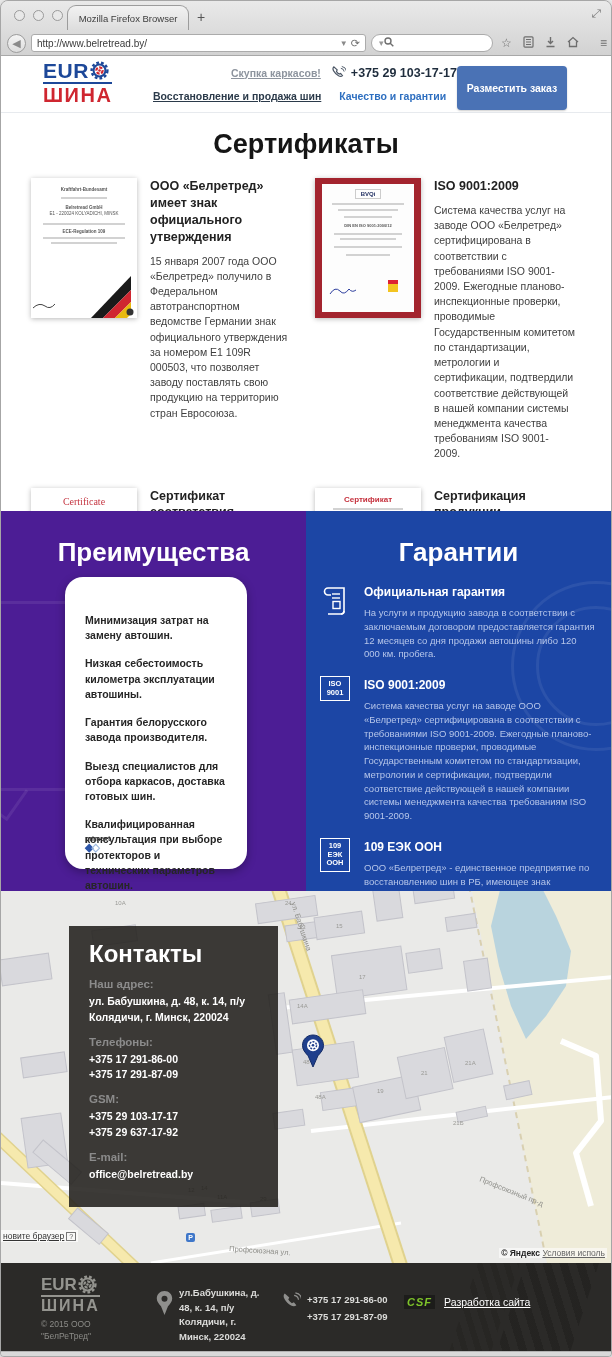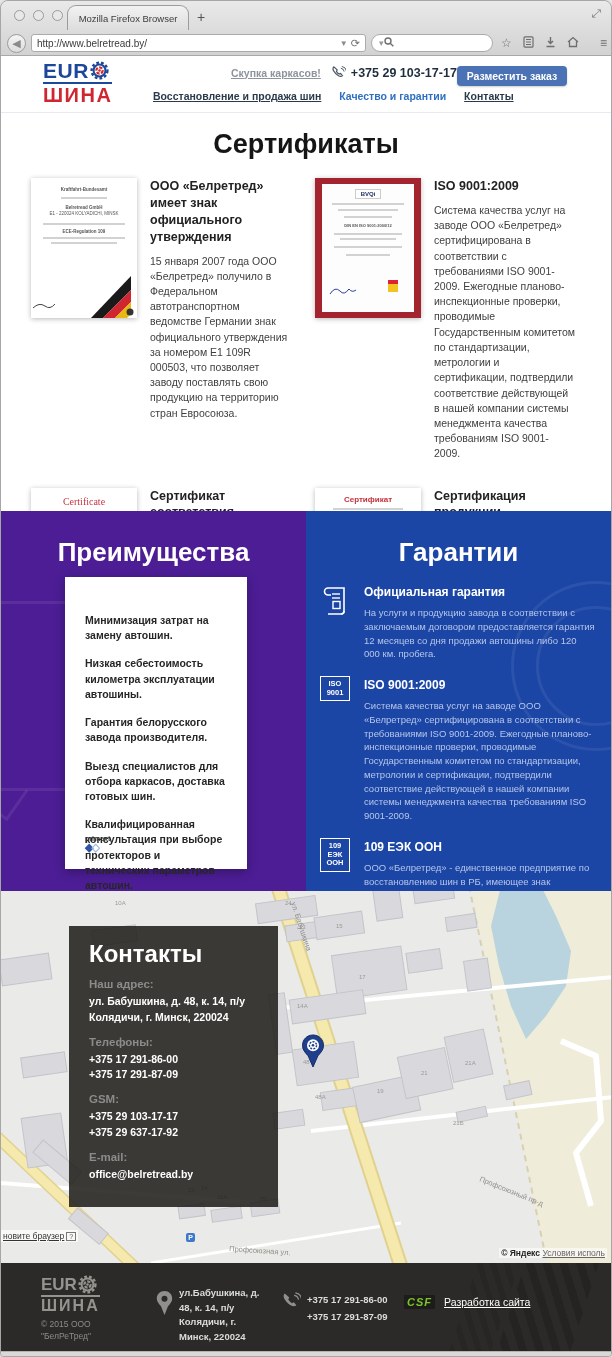--- a/index.html
+++ b/index.html
@@ -35,21 +35,21 @@
   .logo .l1{font-size:21px;font-weight:bold;color:#1d4899;letter-spacing:.5px;display:flex;align-items:center;
     border-bottom:2px solid #1d4899;padding-bottom:1px;}
   .logo .l2{font-size:20px;font-weight:bold;color:#cf2630;letter-spacing:1.5px;margin-top:1px;}
   .gear{width:19px;height:19px;margin-left:1px;}
   .hdr-top{position:absolute;left:230px;top:9px;display:flex;align-items:center;gap:10px;}
   .buyback{font-size:10.5px;color:#8d949e;text-decoration:underline;font-weight:bold;}
   .hphone{display:flex;align-items:center;gap:5px;font-size:12.5px;font-weight:bold;color:#1f2d3d;}
   .hdr-nav{position:absolute;left:152px;top:34px;display:flex;gap:18px;}
   .nav-link{font-size:10.5px;font-weight:bold;color:#2b3a4a;text-decoration:underline;}
   .nav-link.active{color:#2e6fc0;text-decoration:none;}
-  .cta{position:absolute;right:44px;top:10px;width:110px;height:20px;background:#4a72b5;border-radius:4px;color:#fff;
+  .cta{position:absolute;right:44px;top:10px;width:110px;height:44px;background:#4a72b5;border-radius:4px;color:#fff;
     font-size:10.5px;font-weight:bold;display:flex;align-items:center;justify-content:center;box-shadow:0 1px 2px rgba(0,0,0,.2);}
   
   .certs{padding-top:16px;height:398px;}
   .certs h1{margin:0 0 18px;text-align:center;font-size:27px;color:#151515;}
   .certs-grid{display:grid;grid-template-columns:260px 260px;column-gap:24px;row-gap:26px;padding:0 30px;}
   .cert{display:flex;gap:13px;}
   .cert-txt{flex:1;}
   .cert-txt h3{margin:0 0 8px;font-size:12.5px;color:#222;line-height:1.35;}
   .cert-txt p{margin:0;font-size:10.5px;color:#3f3f3f;line-height:1.45;}
   .thumb{flex:0 0 106px;height:140px;background:#fff;box-shadow:0 1px 5px rgba(0,0,0,.28);position:relative;overflow:hidden;}
@@ -72,21 +72,21 @@
   .bluewrap{display:flex;height:380px;}
   .adv{width:306px;background:#4c1d95;position:relative;overflow:hidden;}
   .gar{width:306px;background:#1c46a5;position:relative;overflow:hidden;color:#fff;}
   .adv h2,.gar h2{margin:26px 0 0;text-align:center;font-size:26px;color:#fff;}
   .bubble{position:absolute;left:-60px;top:90px;width:190px;height:190px;border:3px solid rgba(255,255,255,.08);border-radius:26px;}
   .bubble:after{content:"";position:absolute;left:40px;bottom:-26px;width:34px;height:34px;border-right:3px solid rgba(255,255,255,.08);
     border-bottom:3px solid rgba(255,255,255,.08);transform:rotate(35deg);}
   .ribbon{position:absolute;right:-70px;top:70px;width:170px;height:170px;border:3px solid rgba(255,255,255,.07);border-radius:50%;}
   .ribbon:after{content:"";position:absolute;inset:22px;border:3px solid rgba(255,255,255,.07);border-radius:50%;}
   .adv-card{position:absolute;left:64px;top:66px;width:182px;height:292px;background:#fff;box-shadow:0 3px 10px rgba(0,0,0,.3);
-    padding:36px 20px 16px;}
+    padding:36px 20px 16px;border-radius:18px;}
   .adv-card p{margin:0 0 13px;font-size:10.5px;font-weight:bold;color:#262626;line-height:1.45;}
   .primext{position:absolute;left:20px;bottom:16px;font-size:7px;font-weight:bold;color:#333;}
   .primext .dm{font-size:11px;letter-spacing:-2px;display:block;line-height:1;}
   .dm .d1{color:#2c55a8;} .dm .d2{color:#9db9e0;}
   .g-item{display:flex;gap:12px;padding:0 16px 0 12px;margin-top:15px;}
   .g-item:first-of-type{margin-top:14px;}
   .g-ic{flex:0 0 34px;display:flex;justify-content:center;}
   .g-badge{border:1.5px solid #fff;color:#fff;font-size:7.5px;font-weight:bold;line-height:1.15;text-align:center;
     padding:3px 3px;height:fit-content;min-width:30px;}
   .g-body{flex:1;}

